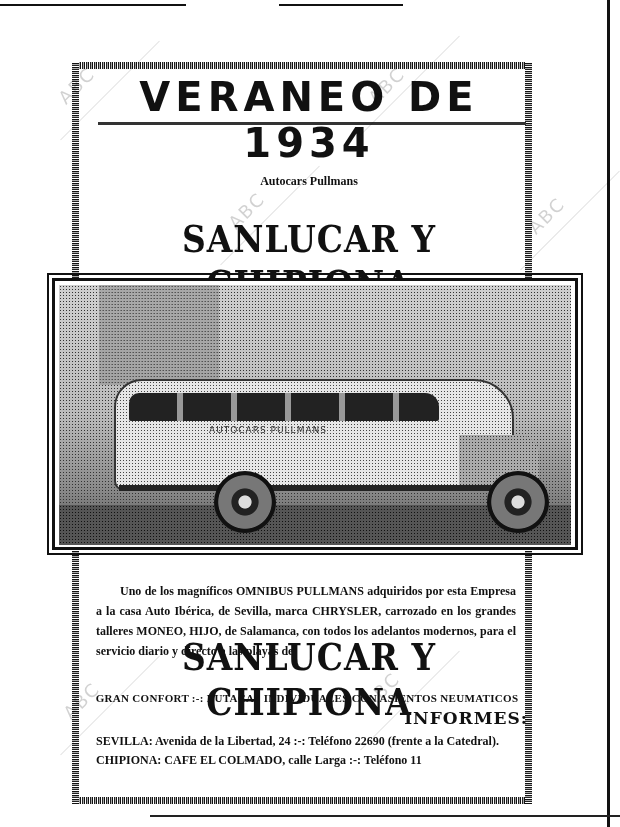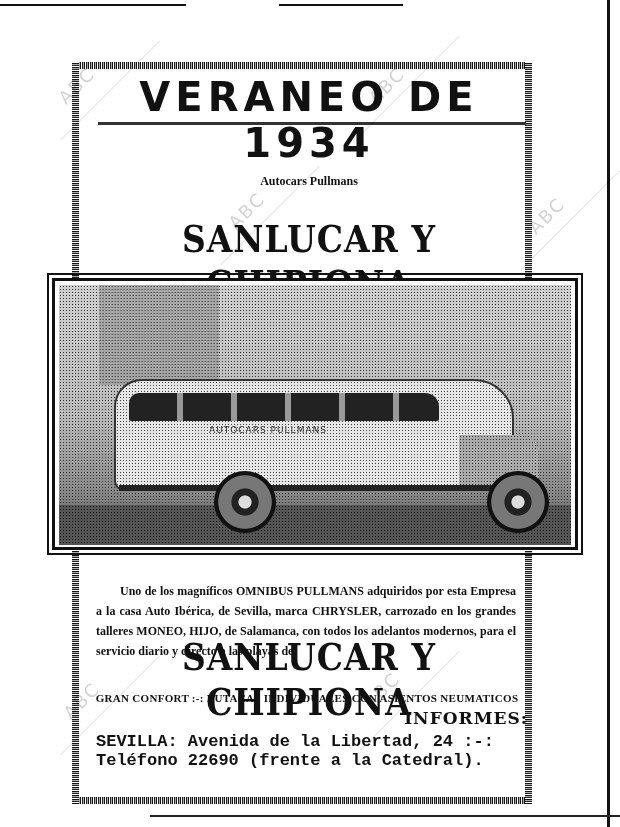--- a/index.html
+++ b/index.html
@@ -60,21 +60,21 @@
 
   .body-text { position: absolute; left: 24px; top: 484px; width: 420px;
     font-family: "Liberation Serif", serif; font-weight: bold; font-size: 12px; line-height: 20px; text-align: justify; margin-top: 35px; }
   .body-text .indent { display: inline-block; width: 24px; }
 
   .confort { position: absolute; left: 14px; top: 630px; width: 442px; text-align: center;
     font-family: "Liberation Serif", serif; font-weight: bold; font-size: 11px; letter-spacing: 0.3px; }
   .informes { position: absolute; left: 14px; top: 646px; width: 442px; text-align: right;
     font-family: "DejaVu Serif", serif; font-weight: bold; font-size: 17px; letter-spacing: 1px; }
   .contacts { position: absolute; left: 24px; top: 670px; width: 420px;
-    font-family: Liberation Mono, monospace; font-weight: bold; font-size: 17px; line-height: 19px; }
+    font-family: Liberation Serif, serif; font-weight: bold; font-size: 12px; line-height: 19px; }
 
   .watermark { position: absolute; font-family: "DejaVu Sans", sans-serif; font-size: 18px;
     color: rgba(0,0,0,0.18); transform: rotate(-45deg); pointer-events: none; letter-spacing: 2px; }
   .wm-line { position: absolute; height: 1px; width: 140px; background: rgba(0,0,0,0.12); transform: rotate(-45deg); pointer-events: none; }
 </style>
 </head>
 <body>
 
 <div class="page-edge-top"></div>
 <div class="page-edge-right"></div>
@@ -97,20 +97,24 @@
 
   <div class="dest-headline dest-2">SANLUCAR Y CHIPIONA</div>
   <div class="confort">GRAN CONFORT :-: BUTACAS INDIVIDUALES CON ASIENTOS NEUMATICOS</div>
   <div class="informes">INFORMES:</div>
 
   <div class="contacts">
     <div>
       <span>SEVILLA:</span>
       <span>Avenida de la Libertad, 24 :-: Teléfono 22690 (frente a la Catedral).</span>
     </div>
+    <div>
+      <span>CHIPIONA:</span>
+      <span>CAFE EL COLMADO, calle Larga :-: Teléfono 11</span>
+    </div>
   </div>
 </div>
 
 <div class="photo-frame">
   <div class="photo">
     <div class="building"></div>
     <div class="ground-shadow"></div>
     <div class="bus-body"></div>
     <div class="bus-hood"></div>
     <div class="bus-windows"></div>

